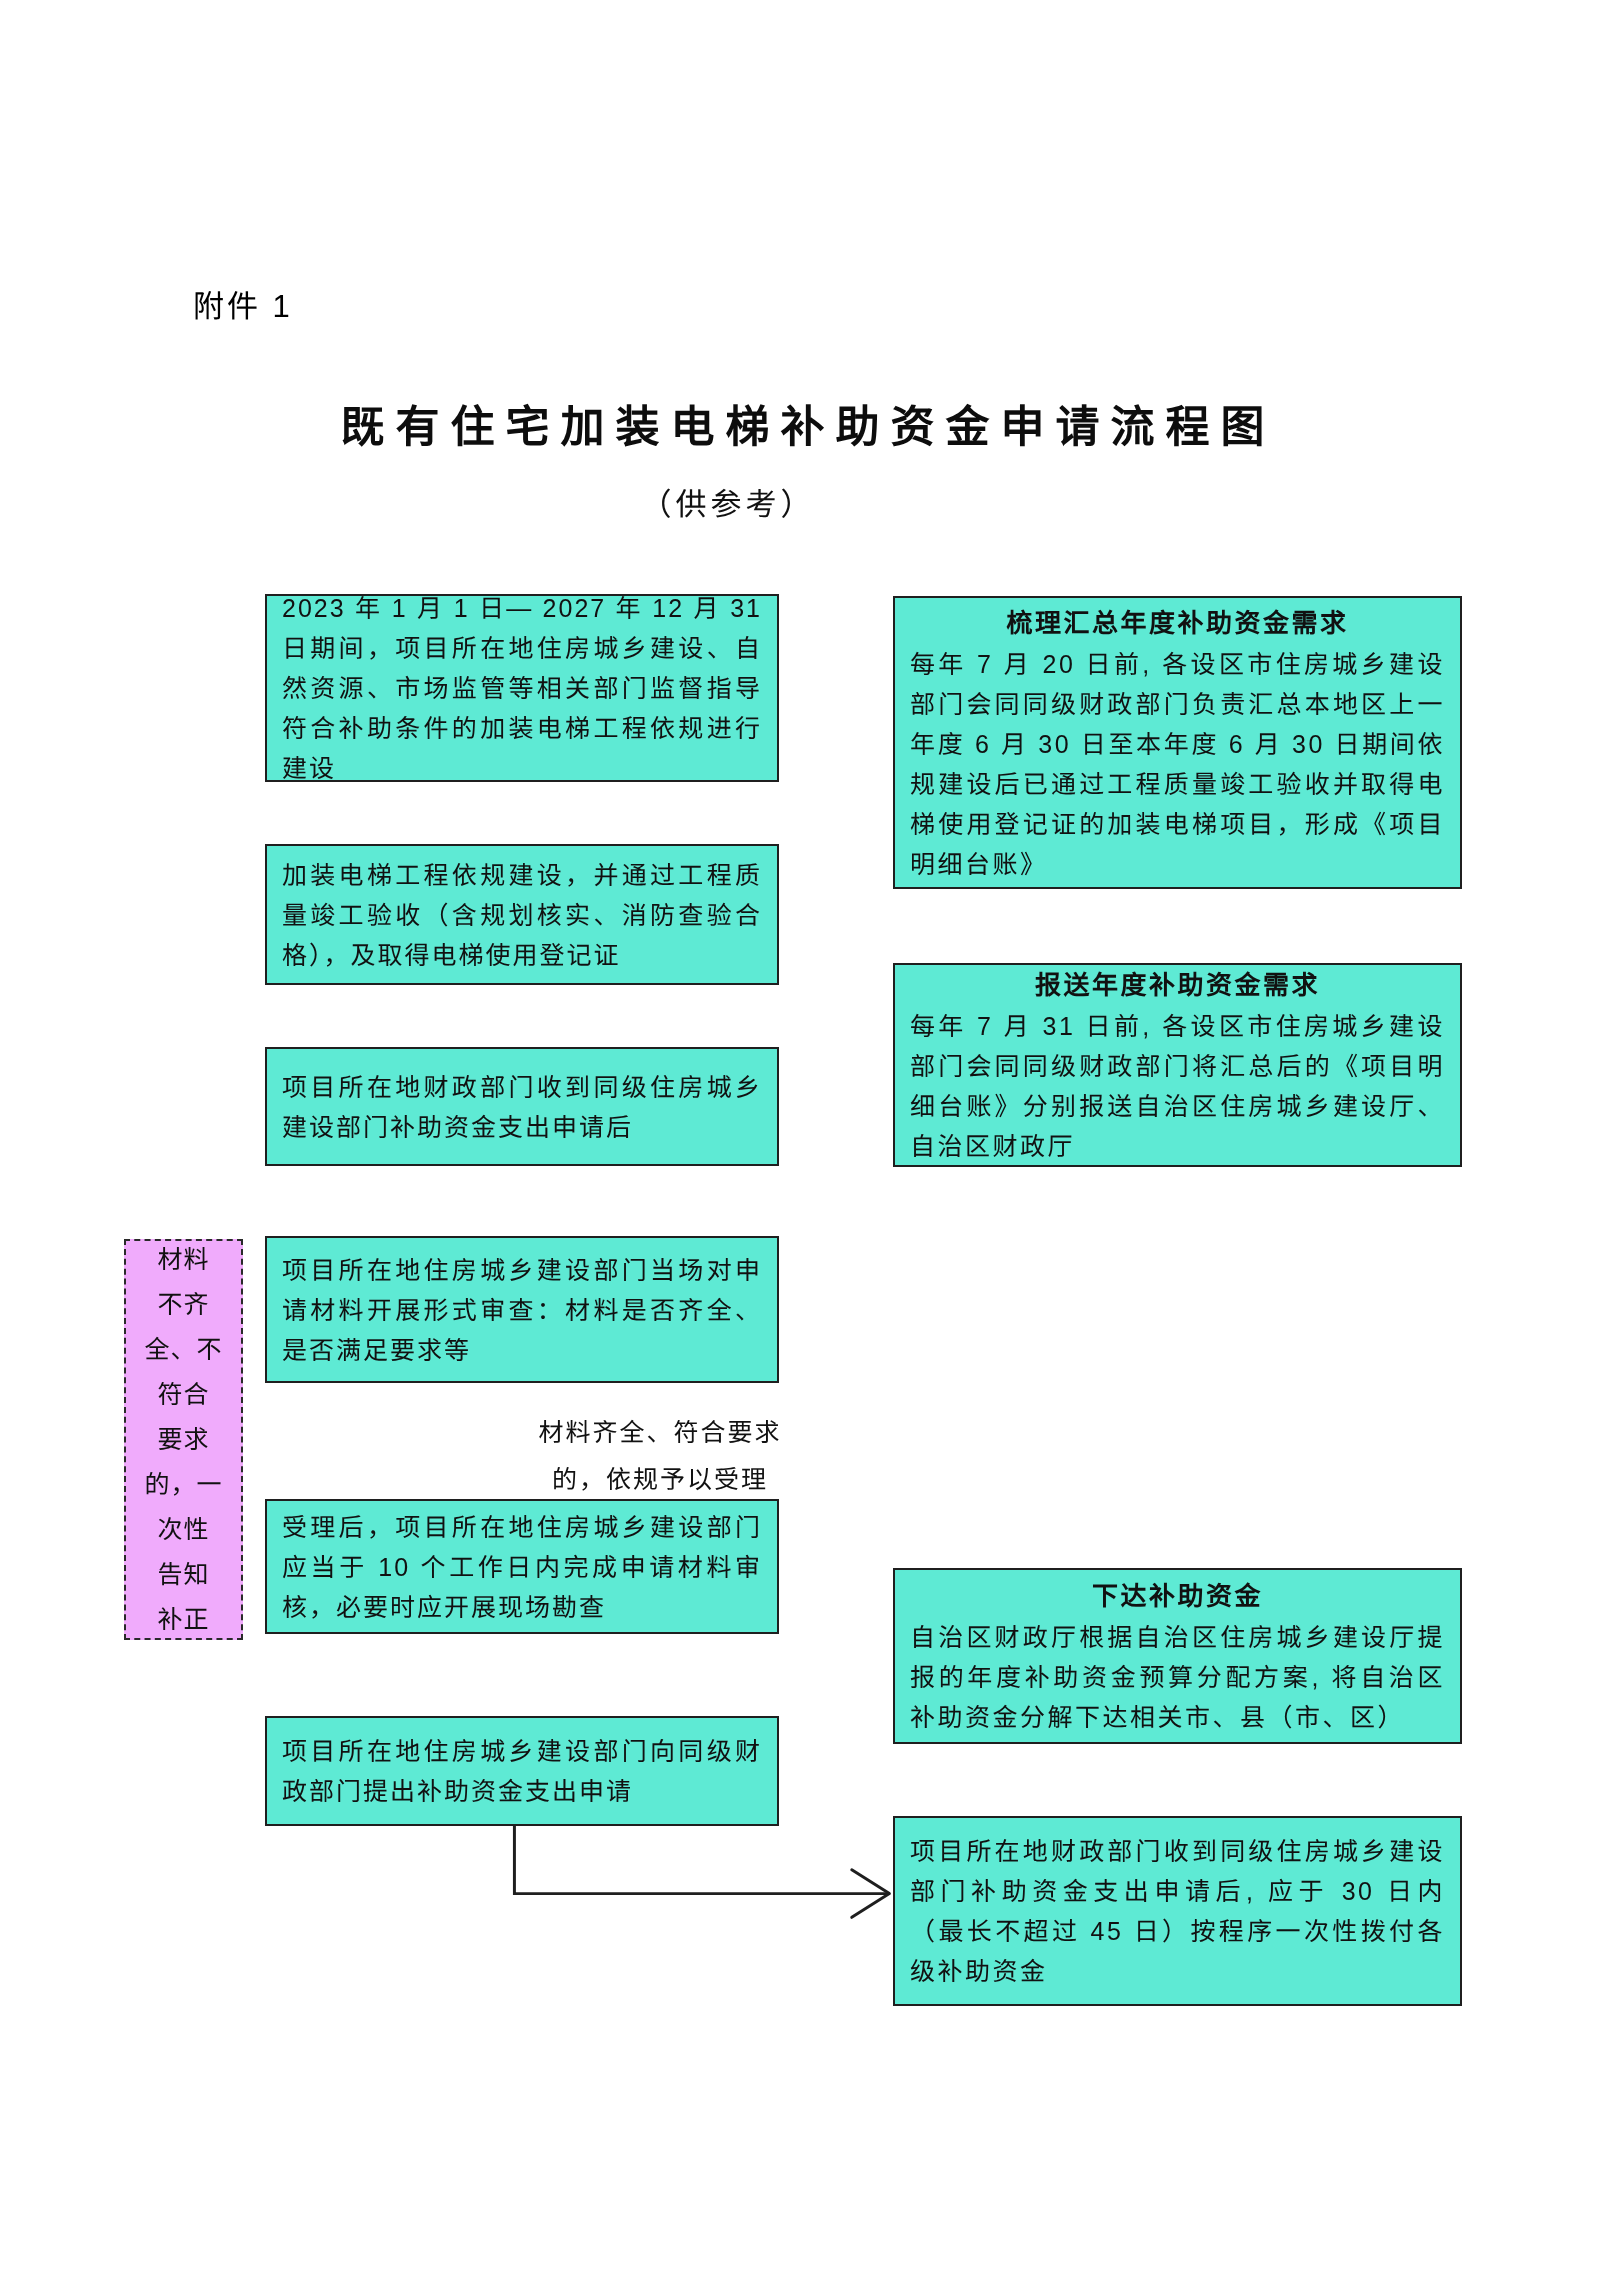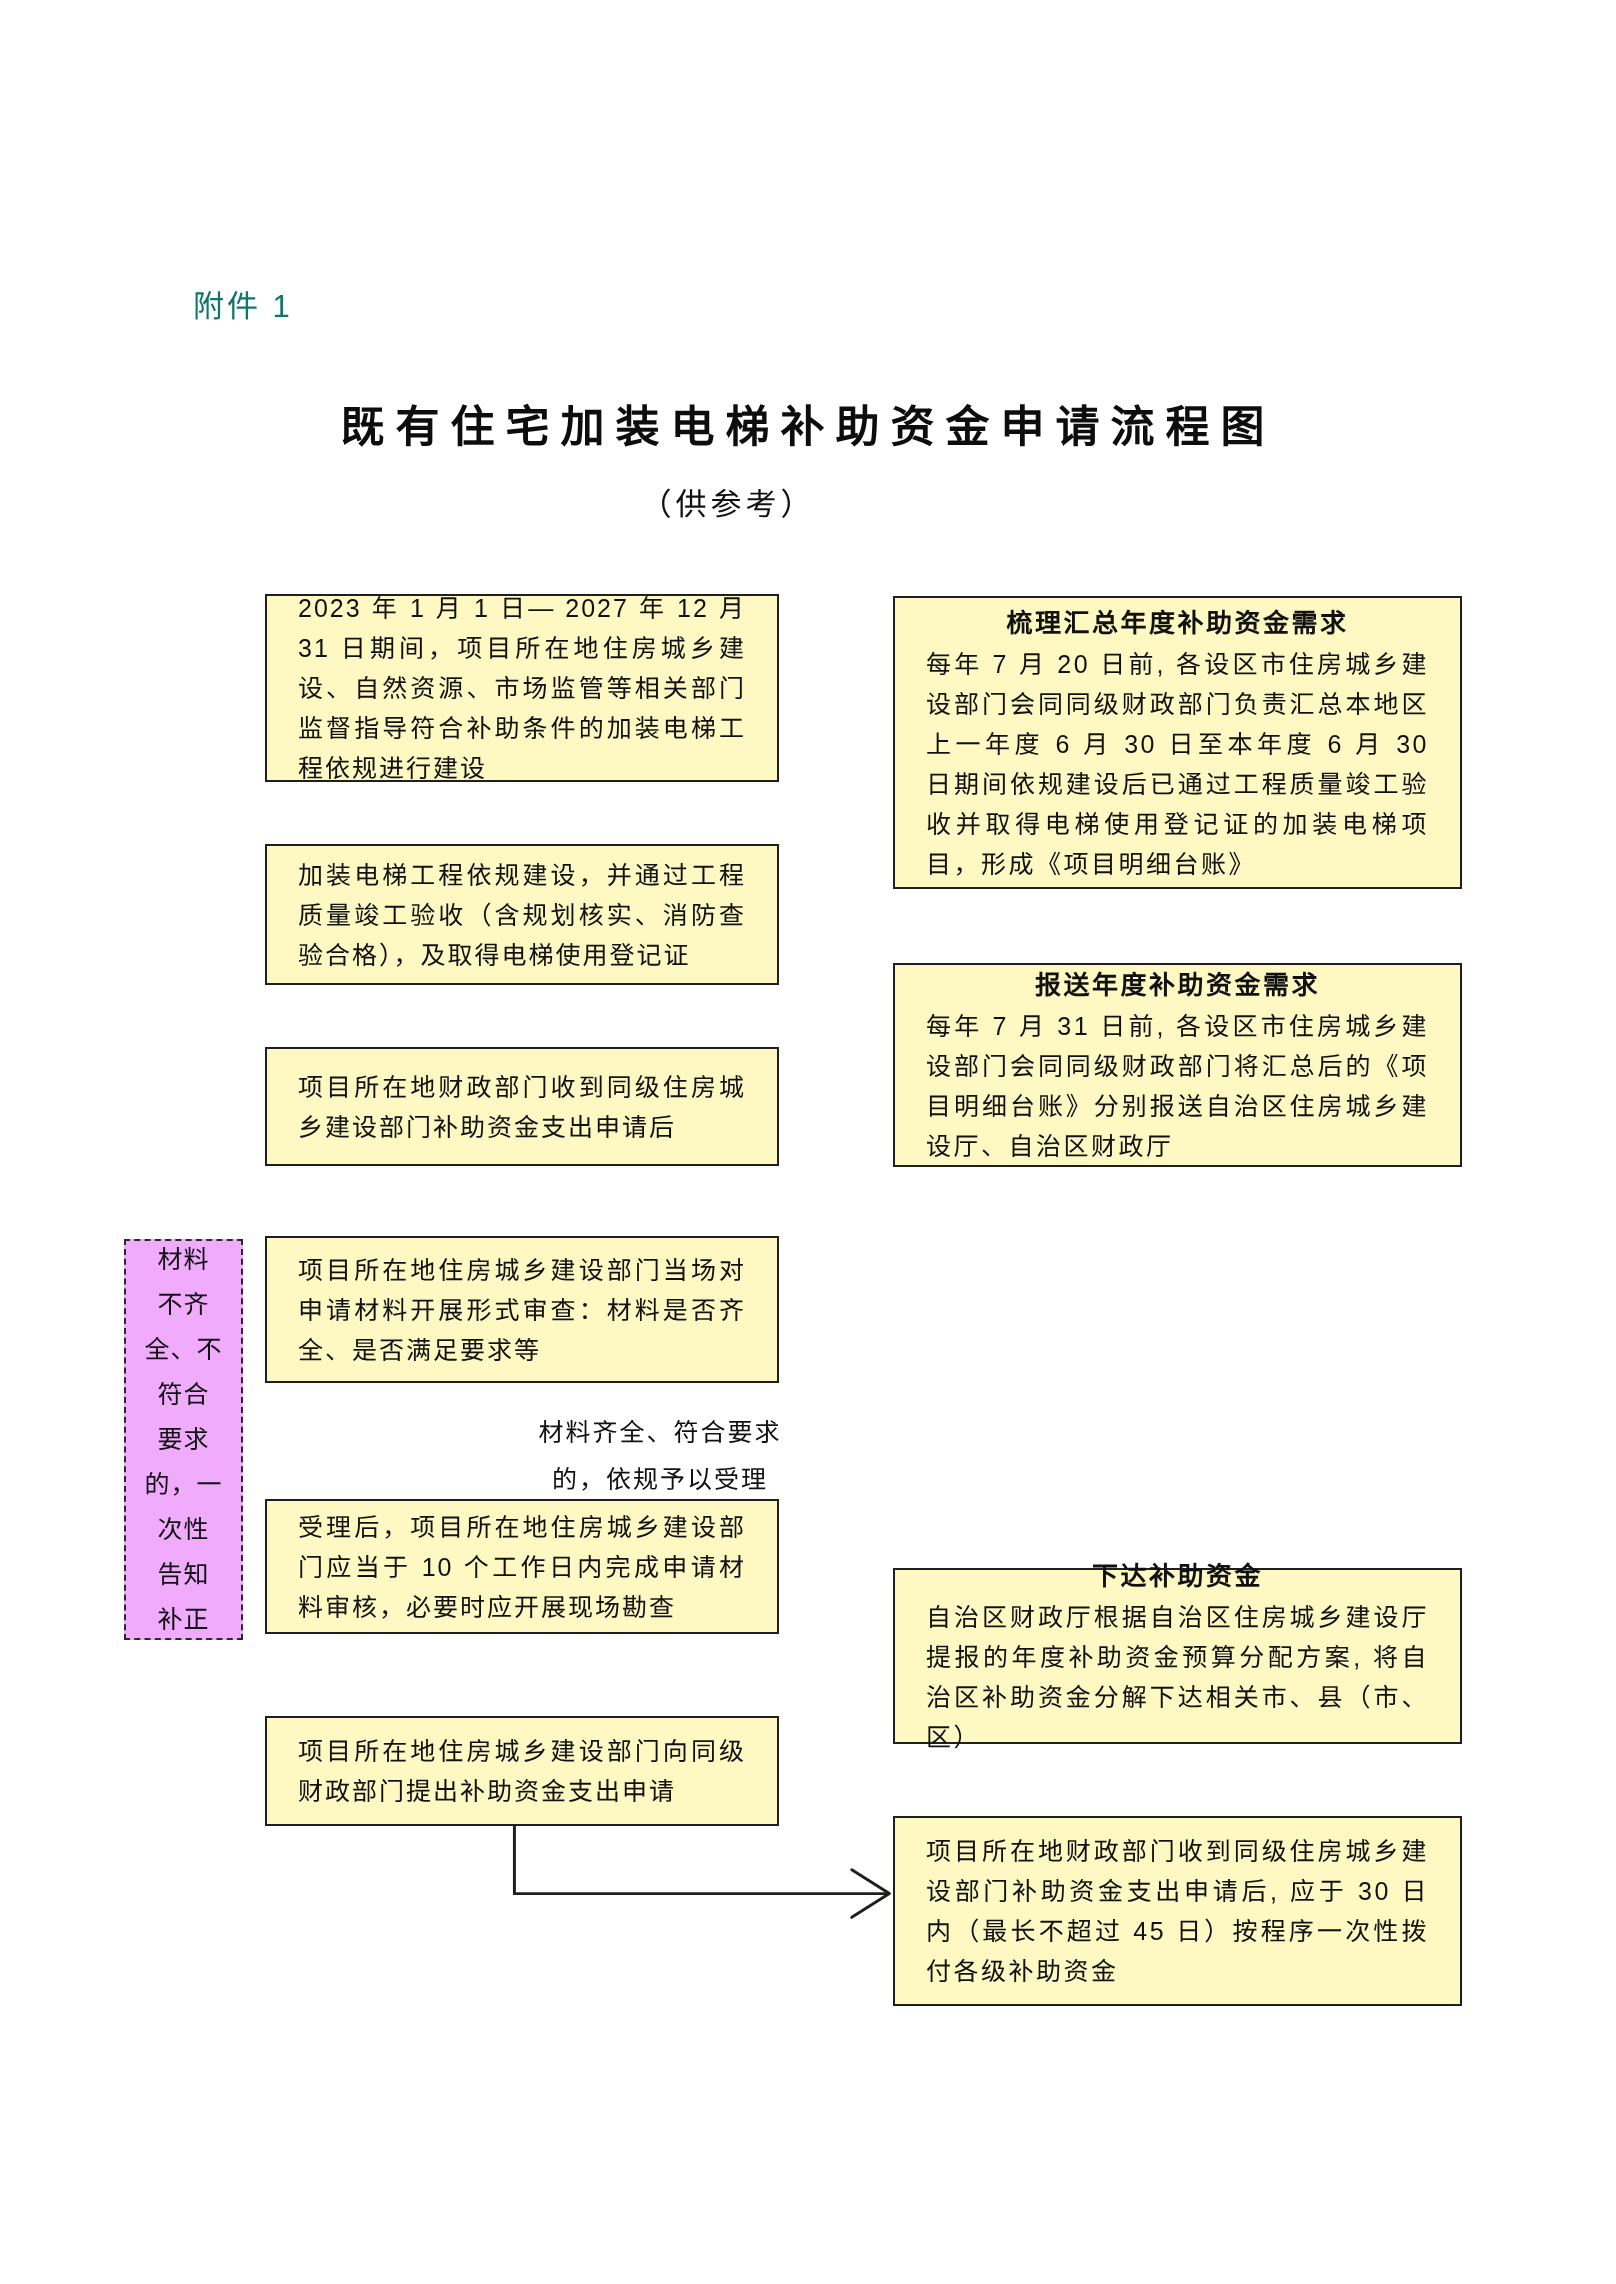--- a/index.html
+++ b/index.html
@@ -10,21 +10,21 @@
     background: #ffffff;
     font-family: "Liberation Sans", sans-serif;
     color: #111111;
     overflow: hidden;
   }
   .attachment {
     position: absolute;
     left: 193px; top: 281px;
     font-size: 31px;
     letter-spacing: 3px;
-    color: #0f766e;
+    color: #000000;
   }
   .title {
     position: absolute;
     left: 0; top: 391px;
     width: 1616px;
     text-align: center;
     font-size: 44px;
     font-weight: 700;
     letter-spacing: 11px;
     color: #0d0d0d;
@@ -34,25 +34,25 @@
     left: 0; top: 479px;
     width: 1456px;
     text-align: center;
     font-size: 31px;
     letter-spacing: 4px;
   }
   .fbox {
     position: absolute;
     box-sizing: border-box;
     border: 2.5px solid #1f1f1f;
-    background: #fef9c3;
+    background: #5eead4;
     display: flex;
     flex-direction: column;
     justify-content: center;
-    padding: 9px 31px;
+    padding: 9px 15px;
   }
   .fbox .body {
     font-size: 25px;
     line-height: 40px;
     letter-spacing: 2px;
     text-align: justify;
   }
   .fbox .box-title {
     font-size: 26px;
     line-height: 42px;

